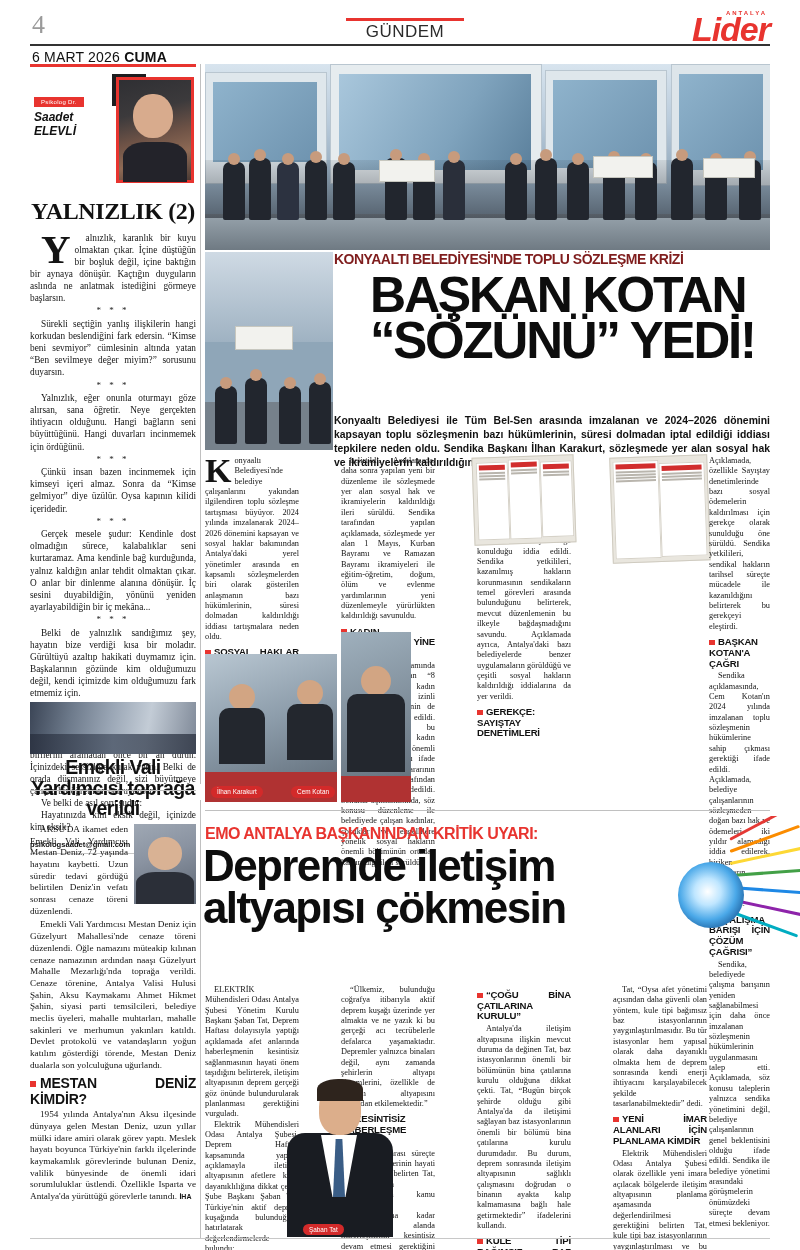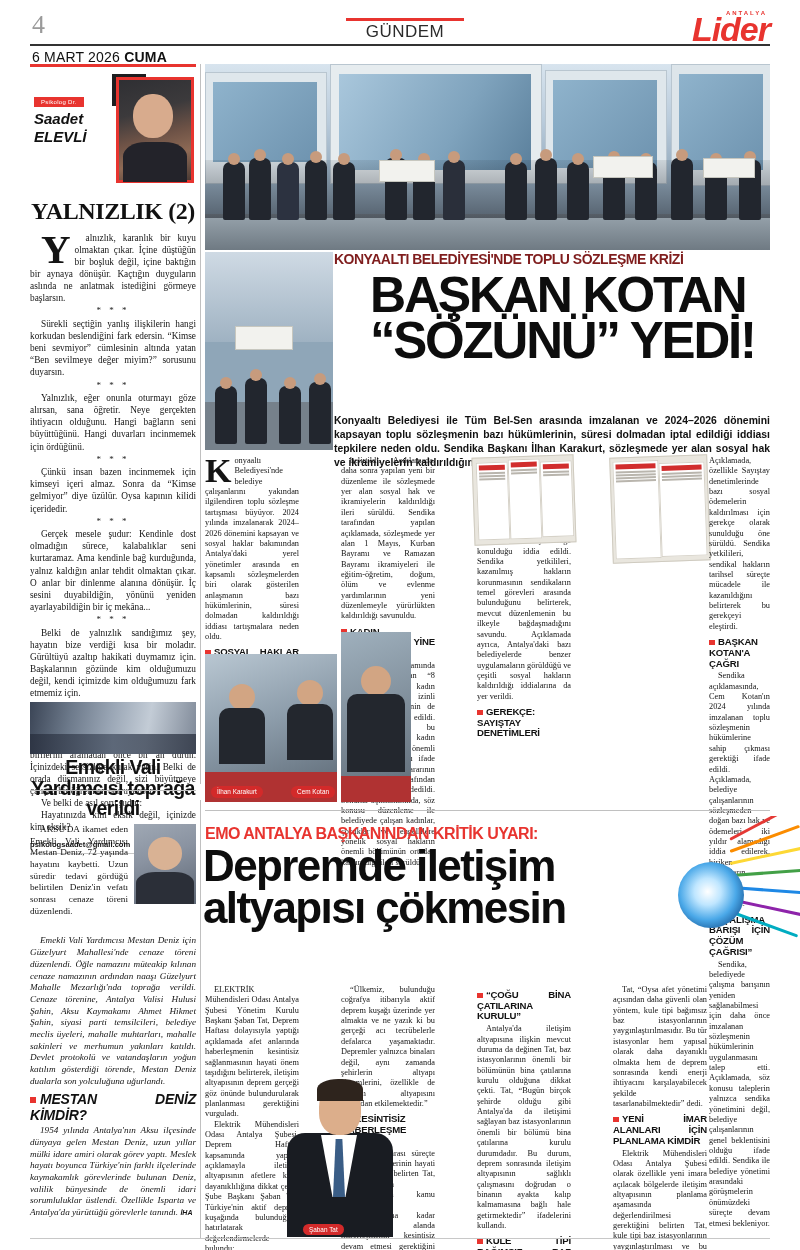--- a/index.html
+++ b/index.html
@@ -17,21 +17,21 @@
   .logo-main{font-family:"Liberation Sans",sans-serif;font-weight:bold;font-style:italic;font-size:34px;color:#e8342f;line-height:.82;letter-spacing:-1px;}
   .masthead-rule{position:absolute;left:30px;top:44px;width:740px;height:1.5px;background:#333;}
   .dateline{position:absolute;left:32px;top:49px;font-family:"Liberation Sans",sans-serif;font-size:14px;color:#111;letter-spacing:.2px;}
   .dateline b{font-weight:bold;}
 
   
   .col-left{position:absolute;left:30px;top:64px;width:166px;}
   .col-rule-red{width:166px;height:3px;background:#e8342f;}
   .author-box{position:relative;height:122px;margin-top:5px;}
   .author-tag{position:absolute;left:4px;top:25px;background:#e8342f;color:#fff;font-family:"Liberation Sans",sans-serif;font-size:6px;padding:2px 7px;letter-spacing:.3px;}
-  .author-name{position:absolute;left:4px;top:38px;font-family:"Liberation Sans",sans-serif;font-style:italic;font-size:15px;font-weight:bold;line-height:1.18;color:#111;}
+  .author-name{position:absolute;left:4px;top:38px;font-family:"Liberation Sans",sans-serif;font-style:italic;font-size:12px;font-weight:bold;line-height:1.18;color:#111;}
   .author-photo{position:absolute;right:2px;top:5px;width:72px;height:100px;background:linear-gradient(165deg,#2f2f33 0%,#3c3a3c 32%,#6d5246 55%,#8e6a55 75%,#4a3a34 100%);border:3px solid #e8342f;}
   .author-photo:before{content:"";position:absolute;left:20%;top:14%;width:55%;height:44%;border-radius:48%;background:#d8ab8d;}
   .author-photo:after{content:"";position:absolute;left:6%;top:62%;width:88%;height:40%;background:#23232a;border-radius:36% 36% 0 0;}
   .photo-dark-tab{position:absolute;right:50px;top:2px;width:34px;height:32px;background:#1d1d1f;}
 
   .col-headline{font-family:"Liberation Serif",serif;font-weight:bold;font-size:24px;text-align:center;letter-spacing:-.4px;margin:4px 0 7px;color:#111;}
   .col-body{font-size:9.3px;line-height:1.30;text-align:justify;color:#141414;hyphens:auto;}
   .col-body p{margin:0 0 0 0;text-indent:11px;}
   .dropcap-p{text-indent:0;}
   .dropcap{float:left;font-size:41px;line-height:.78;font-weight:bold;padding:2px 4px 0 0;font-family:"Liberation Serif",serif;}
@@ -43,21 +43,21 @@
   .obit{position:absolute;left:30px;top:754px;width:166px;}
   .obit-photo-strip{position:absolute;left:0;top:-52px;width:166px;height:52px;background:linear-gradient(100deg,#3b4556 0%,#6e7b8c 25%,#9aa6b5 48%,#c3ccd6 70%,#7d8796 100%);}
   .obit-photo-strip:after{content:"";position:absolute;left:0;bottom:0;width:166px;height:20px;background:linear-gradient(90deg,#2a3140,#515c6d,#333a48);opacity:.85;}
   .obit-title{font-family:"Liberation Sans",sans-serif;font-weight:bold;font-size:19.5px;line-height:1.06;text-align:center;color:#111;letter-spacing:-.6px;margin:3px 0 5px;}
   .obit-top{display:flex;gap:6px;}
   .obit-top-text{flex:1;font-size:9.2px;line-height:1.27;text-align:justify;color:#141414;}
   .obit-top-text p{margin:0;text-indent:10px;}
   .obit-photo{width:62px;height:80px;flex:0 0 62px;background:linear-gradient(160deg,#9fa8b4 0%,#8a93a1 40%,#5d6673 100%);position:relative;}
   .obit-photo:before{content:"";position:absolute;left:22%;top:16%;width:56%;height:42%;border-radius:48%;background:#d9b294;}
   .obit-photo:after{content:"";position:absolute;left:4%;top:60%;width:92%;height:40%;background:#2b2f38;border-radius:34% 34% 0 0;}
-  .obit-body{font-size:9.2px;line-height:1.27;text-align:justify;color:#141414;margin-top:18px;font-style:italic;}
+  .obit-body{font-size:9.2px;line-height:1.27;text-align:justify;color:#141414;margin-top:2px;}
   .obit-body p{margin:0;text-indent:10px;}
   .subhead{font-family:"Liberation Sans",sans-serif;font-weight:bold;font-size:14px;color:#111;margin:5px 0 2px;line-height:1.1;letter-spacing:-.2px;}
   .subhead .sq{display:inline-block;width:6px;height:6px;background:#e8342f;margin-right:4px;vertical-align:1px;}
   .src-tag{font-family:"Liberation Sans",sans-serif;font-size:7px;font-weight:bold;}
 
   
   .vline{position:absolute;width:1px;background:#c0c0c0;}
   .hline{position:absolute;height:1px;background:#c0c0c0;}
 
   

